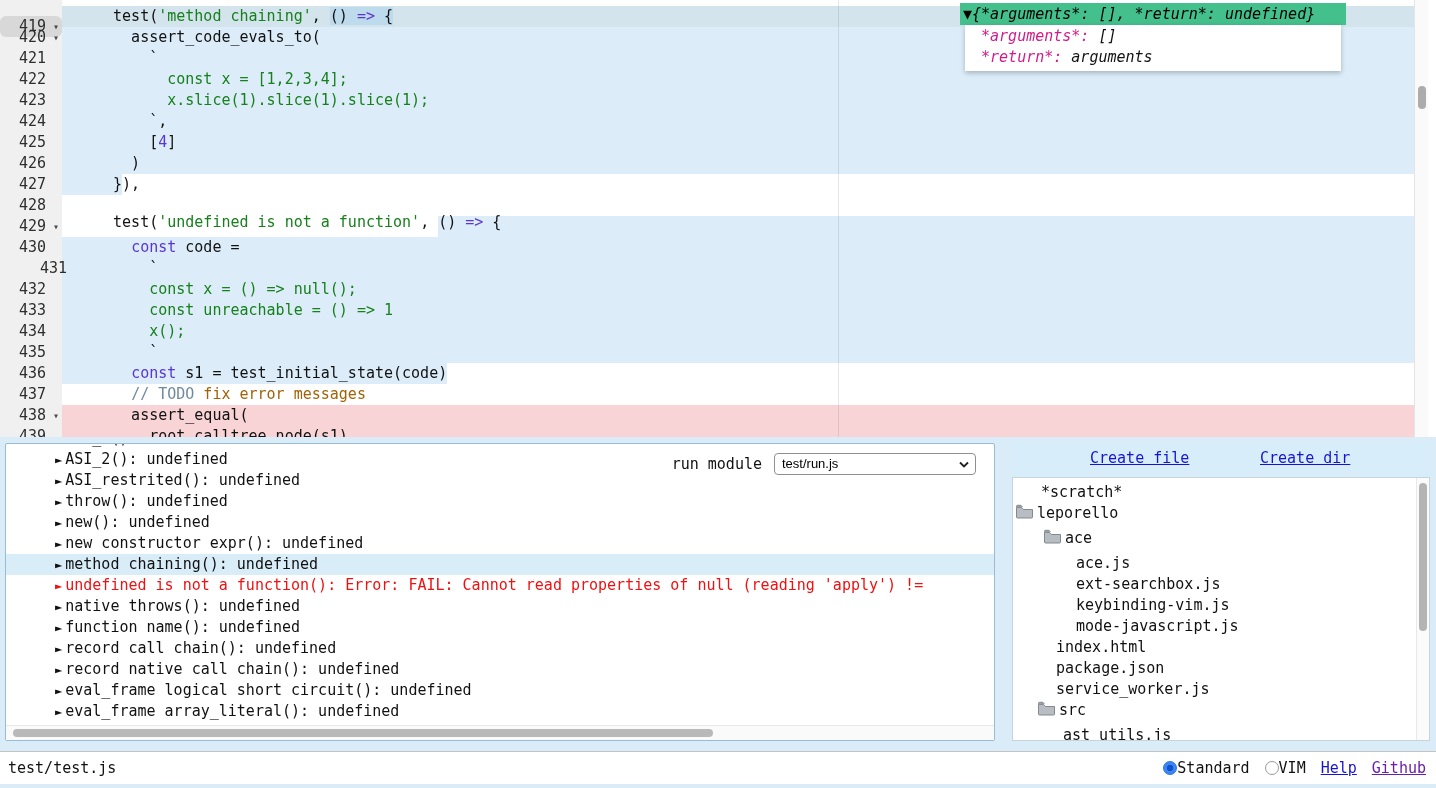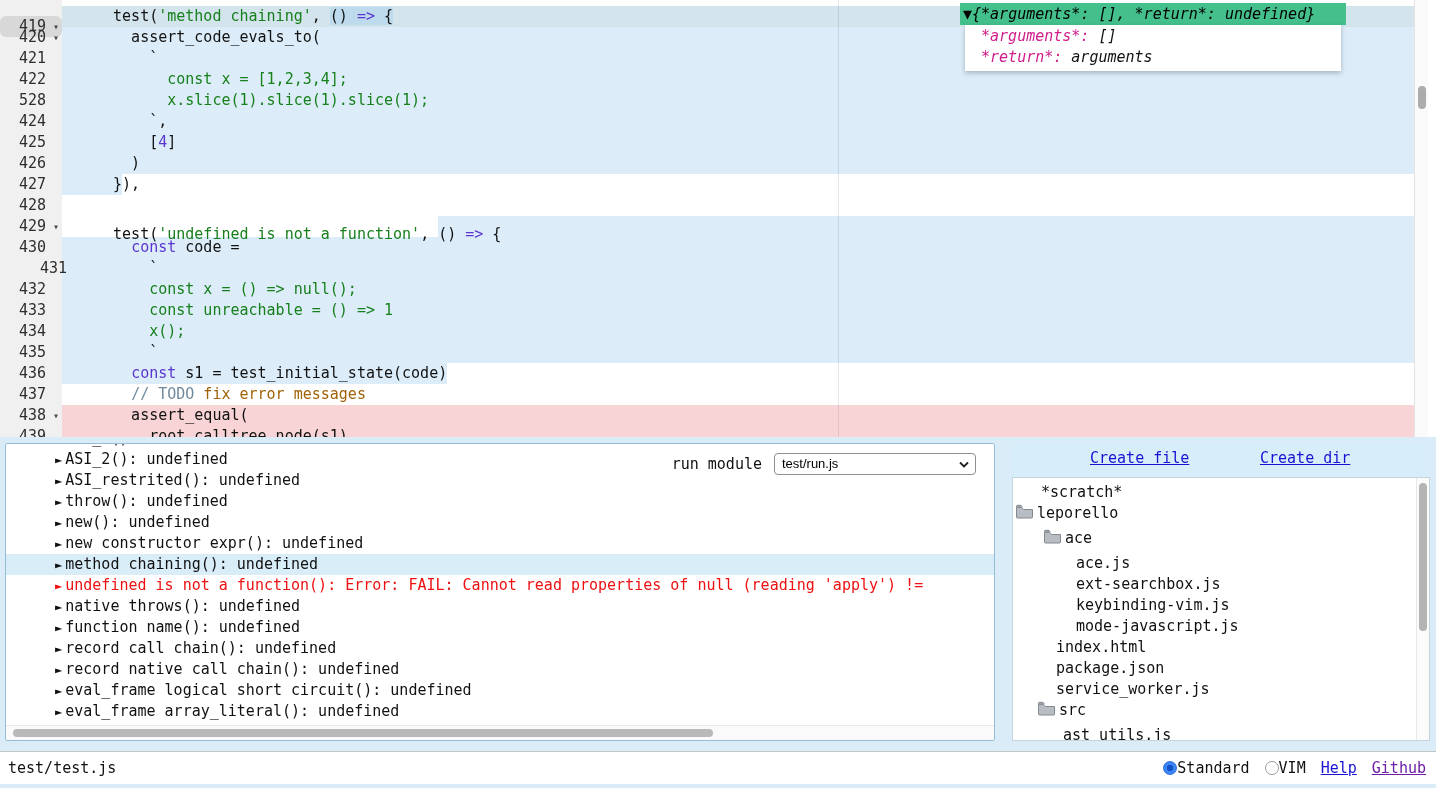--- a/index.html
+++ b/index.html
@@ -115,38 +115,38 @@
       <div class="code-row" style="top: 6px;"><span class="tk-p">  test(</span><span class="tk-s">'method chaining'</span><span class="tk-p">, </span><span class="tk-p boxed">() </span><span class="tk-k boxed">=&gt;</span><span class="tk-p boxed"> {</span></div>
       <div class="code-row" style="top: 27px;"><span class="tk-p">    assert_code_evals_to(</span></div>
       <div class="code-row" style="top: 48px;"><span class="tk-p">      `</span></div>
       <div class="code-row" style="top: 69px;"><span class="tk-s">        const x = [1,2,3,4];</span></div>
       <div class="code-row" style="top: 90px;"><span class="tk-s">        x.slice(1).slice(1).slice(1);</span></div>
       <div class="code-row" style="top: 111px;"><span class="tk-p">      `,</span></div>
       <div class="code-row" style="top: 132px;"><span class="tk-p">      [</span><span class="tk-n">4</span><span class="tk-p">]</span></div>
       <div class="code-row" style="top: 153px;"><span class="tk-p">    )</span></div>
       <div class="code-row" style="top: 174px;"><span class="tk-p">  }),</span></div>
       <div class="code-row" style="top: 195px;"></div>
-      <div class="code-row" style="top: 224px;"><span class="tk-p">  test(</span><span class="tk-s">'undefined is not a function'</span><span class="tk-p">, () </span><span class="tk-k">=&gt;</span><span class="tk-p"> {</span></div>
+      <div class="code-row" style="top: 212px;"><span class="tk-p">  test(</span><span class="tk-s">'undefined is not a function'</span><span class="tk-p">, () </span><span class="tk-k">=&gt;</span><span class="tk-p"> {</span></div>
       <div class="code-row" style="top: 237px;"><span class="tk-p">    </span><span class="tk-k">const</span><span class="tk-p"> code =</span></div>
       <div class="code-row" style="top: 258px;"><span class="tk-p">      `</span></div>
       <div class="code-row" style="top: 279px;"><span class="tk-s">      const x = () =&gt; null();</span></div>
       <div class="code-row" style="top: 300px;"><span class="tk-s">      const unreachable = () =&gt; 1</span></div>
       <div class="code-row" style="top: 321px;"><span class="tk-s">      x();</span></div>
       <div class="code-row" style="top: 342px;"><span class="tk-p">      `</span></div>
       <div class="code-row" style="top: 363px;"><span class="tk-p">    </span><span class="tk-k">const</span><span class="tk-p"> s1 = test_initial_state(code)</span></div>
       <div class="code-row" style="top: 384px;"><span class="tk-p">    </span><span class="tk-c">// TODO</span><span class="tk-g"> fix error messages</span></div>
       <div class="code-row" style="top: 405px;"><span class="tk-p">    assert_equal(</span></div>
       <div class="code-row" style="top: 426px;"><span class="tk-p">      root_calltree_node(s1)</span></div>
     </div>
   <div id="gutter">
       <div class="gcell active" style="top: 16px; border-radius: 6px;">419<span class="fold-arrow">▾</span></div>
       <div class="gcell" style="top: 27px;">420<span class="fold-arrow">▾</span></div>
       <div class="gcell" style="top: 48px;">421</div>
       <div class="gcell" style="top: 69px;">422</div>
-      <div class="gcell" style="top: 90px;">528</div>
+      <div class="gcell" style="top: 90px;">423</div>
       <div class="gcell" style="top: 111px;">424</div>
       <div class="gcell" style="top: 132px;">425</div>
       <div class="gcell" style="top: 153px;">426</div>
       <div class="gcell" style="top: 174px;">427</div>
       <div class="gcell" style="top: 195px;">428</div>
       <div class="gcell" style="top: 216px;">429<span class="fold-arrow">▾</span></div>
       <div class="gcell" style="top: 237px;">430</div>
       <div class="gcell" style="top: 258px; padding-left: 40px;">431</div>
       <div class="gcell" style="top: 279px;">432</div>
       <div class="gcell" style="top: 300px;">433</div>

